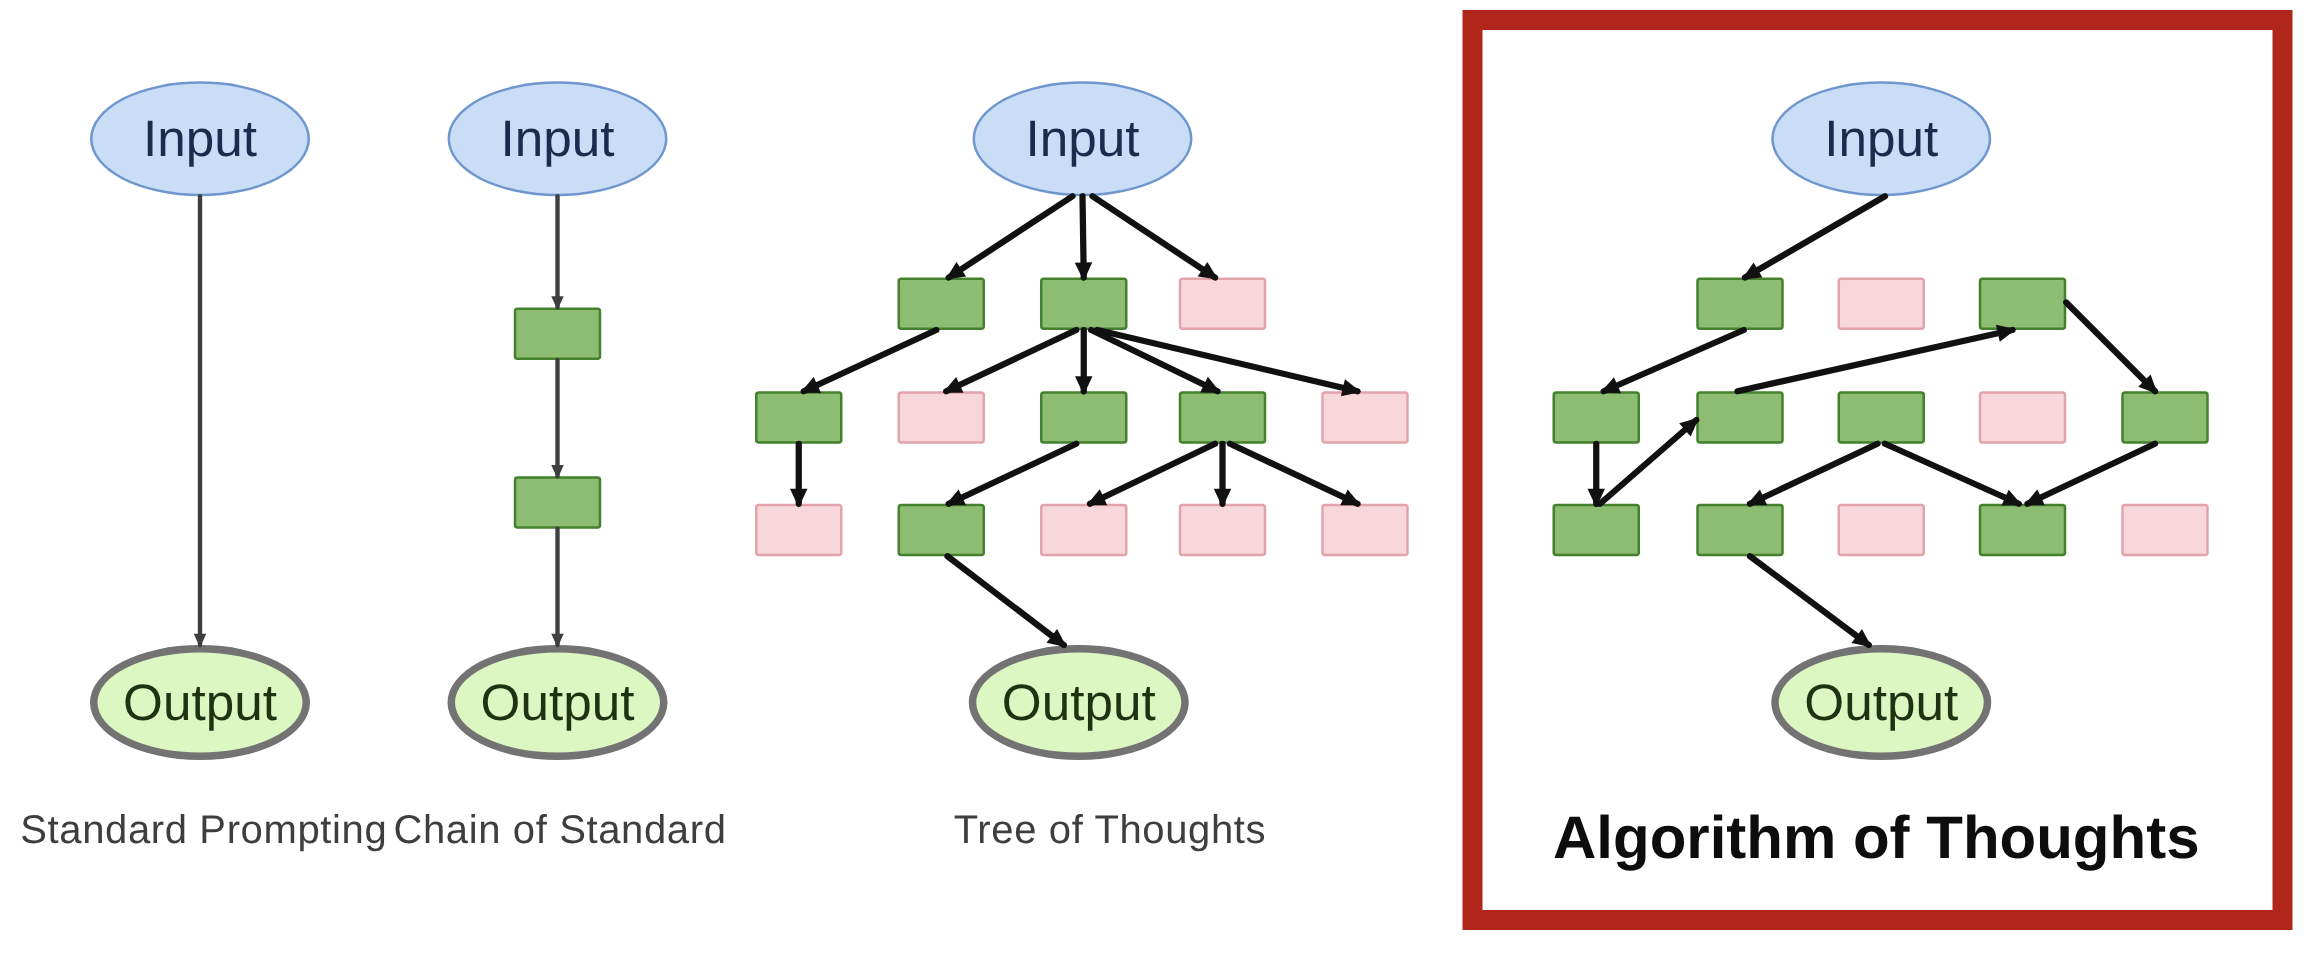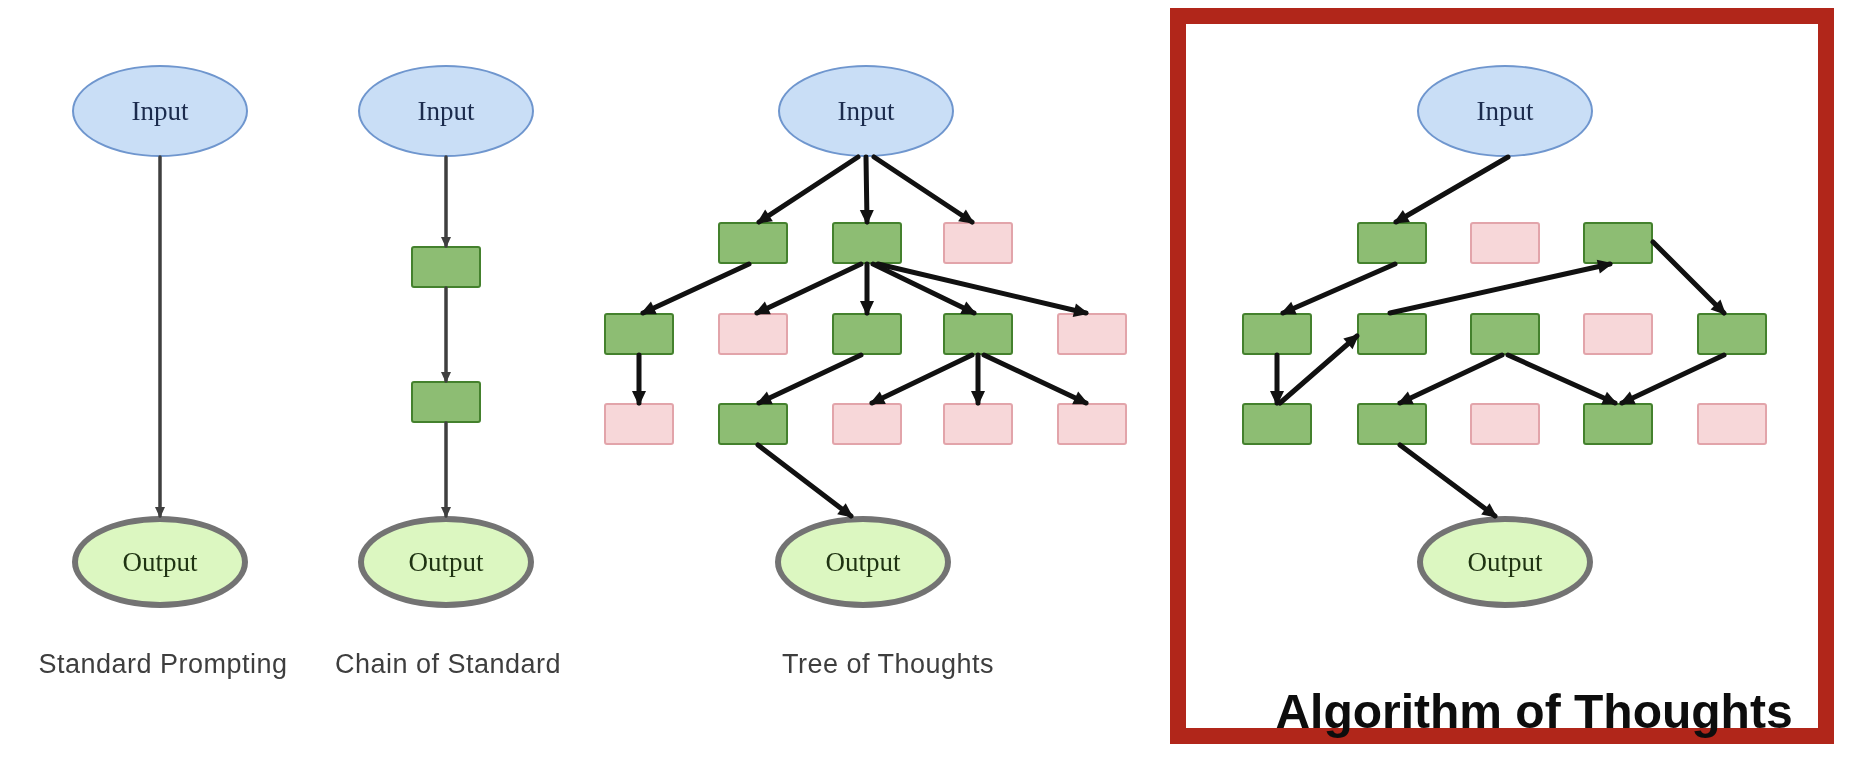--- a/index.html
+++ b/index.html
@@ -1,29 +1,29 @@
 <!DOCTYPE html>
 <html><head>
 <meta charset="utf-8">
 <style>
   html,body{margin:0;padding:0;background:#ffffff;}
   #canvas{
     position:relative;width:1850px;height:763px;background:#ffffff;overflow:hidden;
     font-family:"Liberation Sans", sans-serif;
   }
   .node{position:absolute;display:flex;align-items:center;justify-content:center;box-sizing:border-box;}
-  .ellipse{width:176px;height:92px;border-radius:50%;font-size:27px;font-family:Liberation Serif, serif;}
+  .ellipse{width:176px;height:92px;border-radius:50%;font-size:41px;}
   .ellipse.input{background:#c9def6;border:2px solid #6f96ce;color:#1b2b4d;}
   .ellipse.output{background:#dcf7c1;border:6px solid #737373;color:#1f3312;}
   .box{width:70px;height:42px;border-radius:3px;}
   .box.green{background:#8dbd73;border:2.5px solid #44812d;}
   .box.pink{background:#f7d7d9;border:2px solid #e2a4aa;}
   .panel-label{
     position:absolute;transform:translate(-50%,-50%);white-space:nowrap;
-    font-size:27px;color:#3e3e3e;letter-spacing:0.5px;
+    font-size:32px;color:#3e3e3e;letter-spacing:0.5px;
   }
   .panel-label.big{font-size:48px;font-weight:600;color:#0d0d0d;letter-spacing:0px;}
   #arrows{position:absolute;left:0;top:0;pointer-events:none;}
   #highlight{
     position:absolute;box-sizing:border-box;background:transparent;
   }
 </style>
 </head>
 <body>
 
@@ -62,21 +62,21 @@
       <div class="node box green" style="left: 1242px; top: 313px;"></div>
       <div class="node box green" style="left: 1357px; top: 313px;"></div>
       <div class="node box green" style="left: 1470px; top: 313px;"></div>
       <div class="node box pink" style="left: 1583px; top: 313px;"></div>
       <div class="node box green" style="left: 1697px; top: 313px;"></div>
       <div class="node box green" style="left: 1242px; top: 403px;"></div>
       <div class="node box green" style="left: 1357px; top: 403px;"></div>
       <div class="node box pink" style="left: 1470px; top: 403px;"></div>
       <div class="node box green" style="left: 1583px; top: 403px;"></div>
       <div class="node box pink" style="left: 1697px; top: 403px;"></div>
-      <div class="panel-label big" style="left: 1534px; top: 671px; margin-top: 40px;">Algorithm of Thoughts</div>
+      <div class="panel-label big" style="left: 1501px; top: 671px;">Algorithm of Thoughts</div>
     </div>
   <svg id="arrows" width="1850" height="763" viewBox="0 0 1850 763">
     <defs>
       <marker id="mthick" markerUnits="userSpaceOnUse" markerWidth="20" markerHeight="16" refX="13" refY="8" orient="auto">
         <path d="M1,1 L16,8 L1,15 Z" fill="#111111"></path>
       </marker>
       <marker id="mthin" markerUnits="userSpaceOnUse" markerWidth="16" markerHeight="12" refX="10" refY="6" orient="auto">
         <path d="M1,1 L12,6 L1,11 Z" fill="#3f3f3f"></path>
       </marker>
     </defs>

